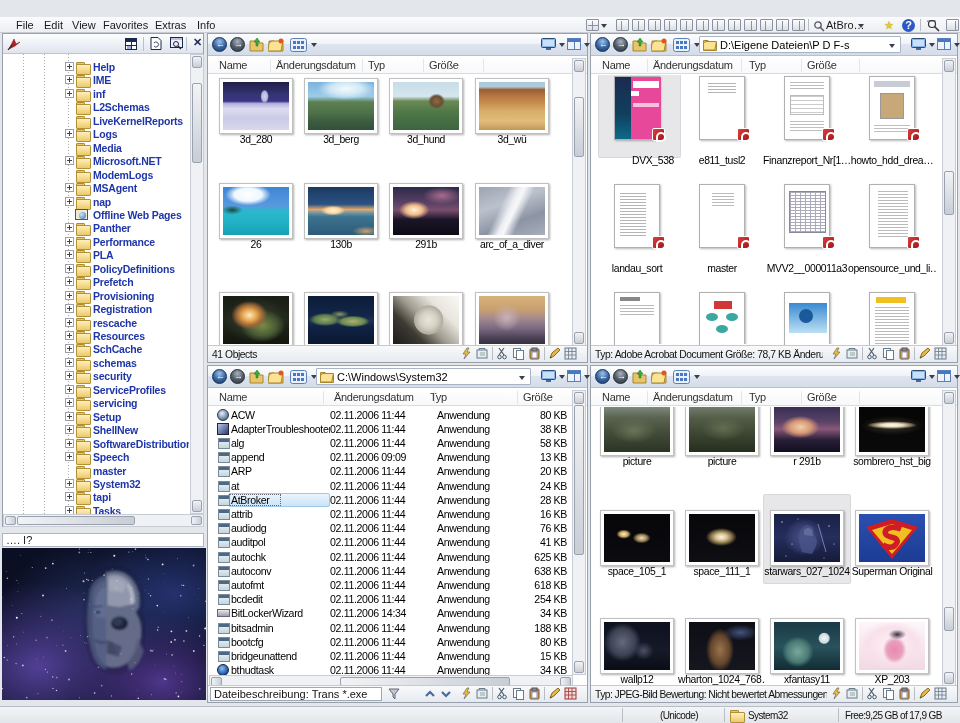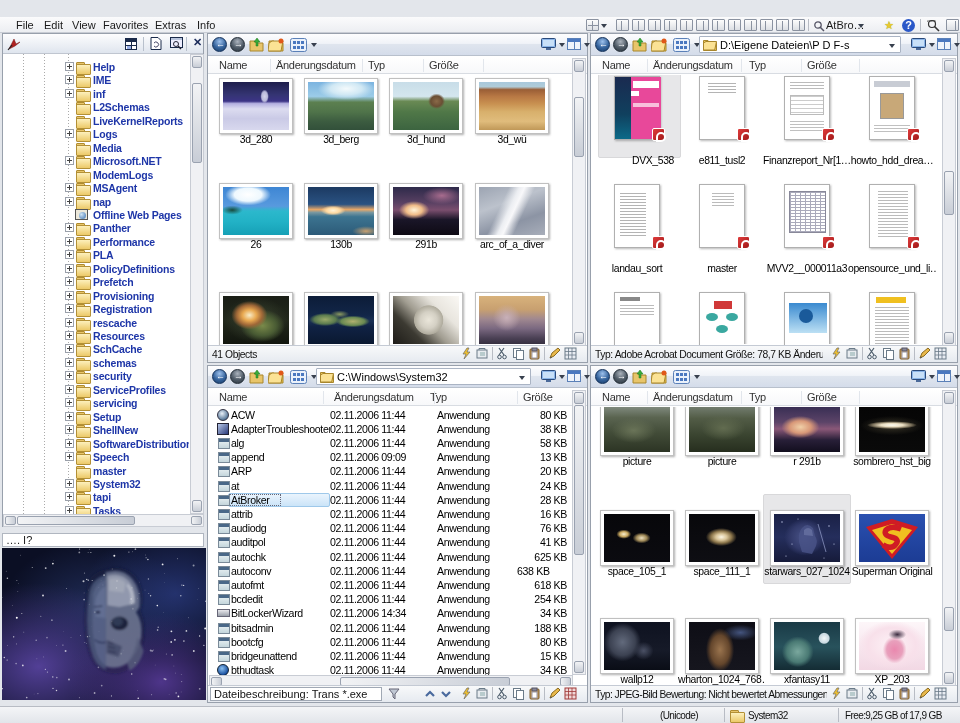--- a/index.html
+++ b/index.html
@@ -900,21 +900,21 @@
         <div class="srow" style="left:309px;top:129.3px;width:50px;text-align:right">41 KB</div>
         <div class="sic" style="left:10px;top:144.5px"></div>
         <div class="srow" style="left:23px;top:143.5px;width:99px;overflow:hidden">autochk</div>
         <div class="srow" style="left:122px;top:143.5px">02.11.2006 11:44</div>
         <div class="srow" style="left:229px;top:143.5px">Anwendung</div>
         <div class="srow" style="left:309px;top:143.5px;width:50px;text-align:right">625 KB</div>
         <div class="sic" style="left:10px;top:158.7px"></div>
         <div class="srow" style="left:23px;top:157.7px;width:99px;overflow:hidden">autoconv</div>
         <div class="srow" style="left:122px;top:157.7px">02.11.2006 11:44</div>
         <div class="srow" style="left:229px;top:157.7px">Anwendung</div>
-        <div class="srow" style="left:309px;top:157.7px;width:50px;">638 KB</div>
+        <div class="srow" style="left:309px;top:157.7px;width:50px;text-align:right">638 KB</div>
         <div class="sic" style="left:10px;top:172.89999999999998px"></div>
         <div class="srow" style="left:23px;top:171.89999999999998px;width:99px;overflow:hidden">autofmt</div>
         <div class="srow" style="left:122px;top:171.89999999999998px">02.11.2006 11:44</div>
         <div class="srow" style="left:229px;top:171.89999999999998px">Anwendung</div>
         <div class="srow" style="left:309px;top:171.89999999999998px;width:50px;text-align:right">618 KB</div>
         <div class="sic" style="left:10px;top:187.09999999999997px"></div>
         <div class="srow" style="left:23px;top:186.09999999999997px;width:99px;overflow:hidden">bcdedit</div>
         <div class="srow" style="left:122px;top:186.09999999999997px">02.11.2006 11:44</div>
         <div class="srow" style="left:229px;top:186.09999999999997px">Anwendung</div>
         <div class="srow" style="left:309px;top:186.09999999999997px;width:50px;text-align:right">254 KB</div>

